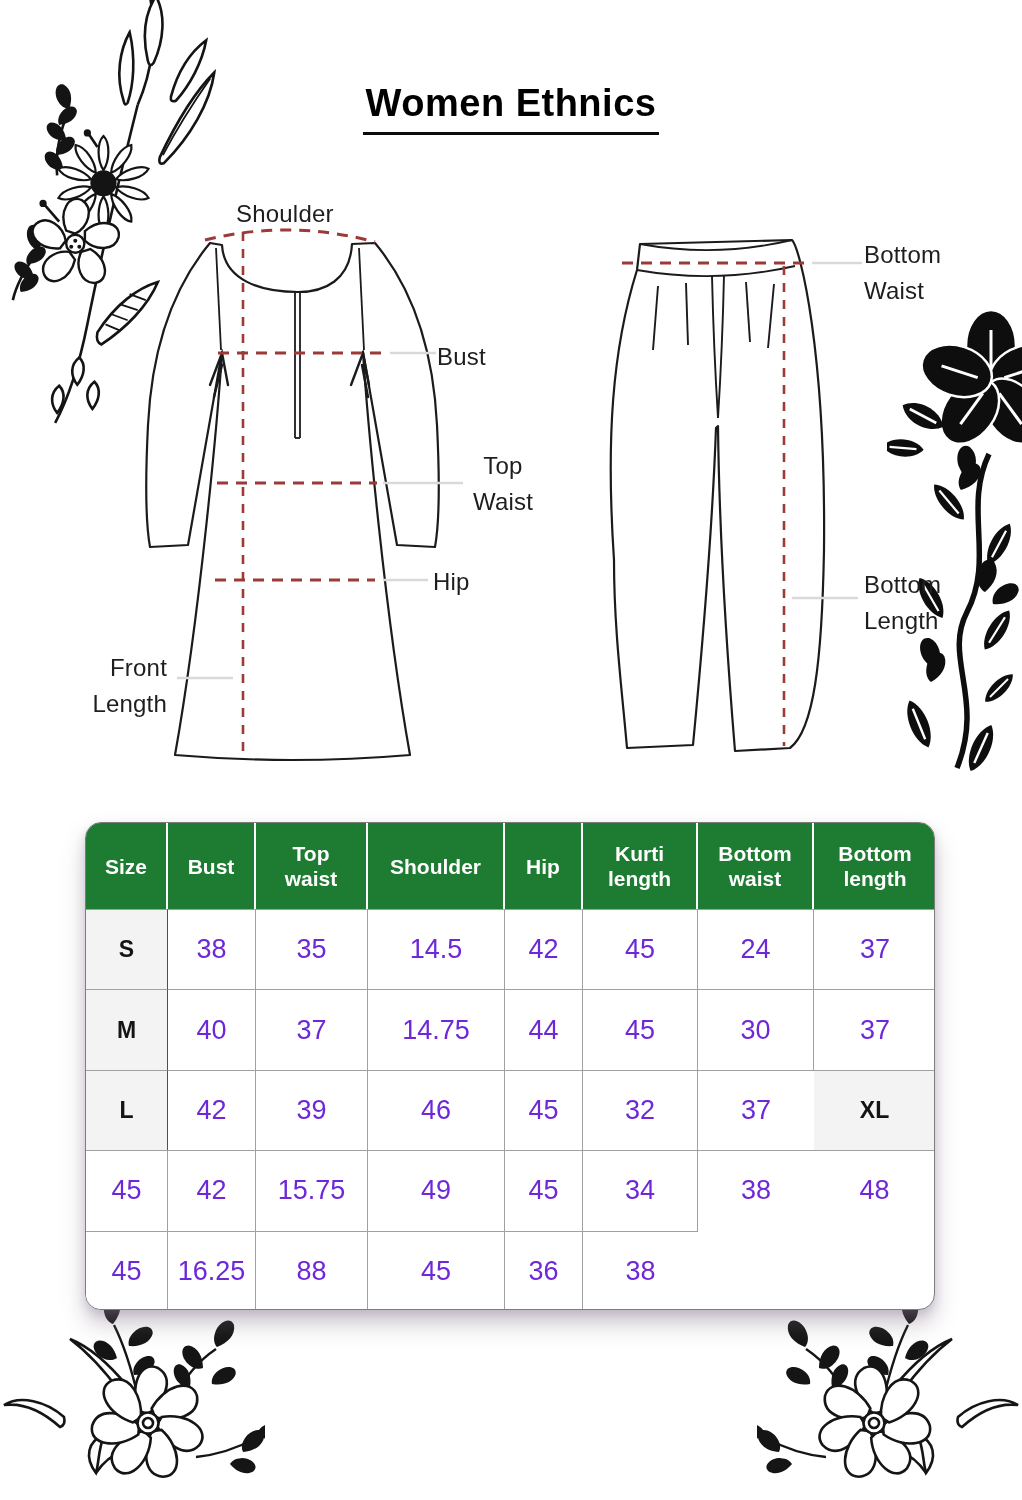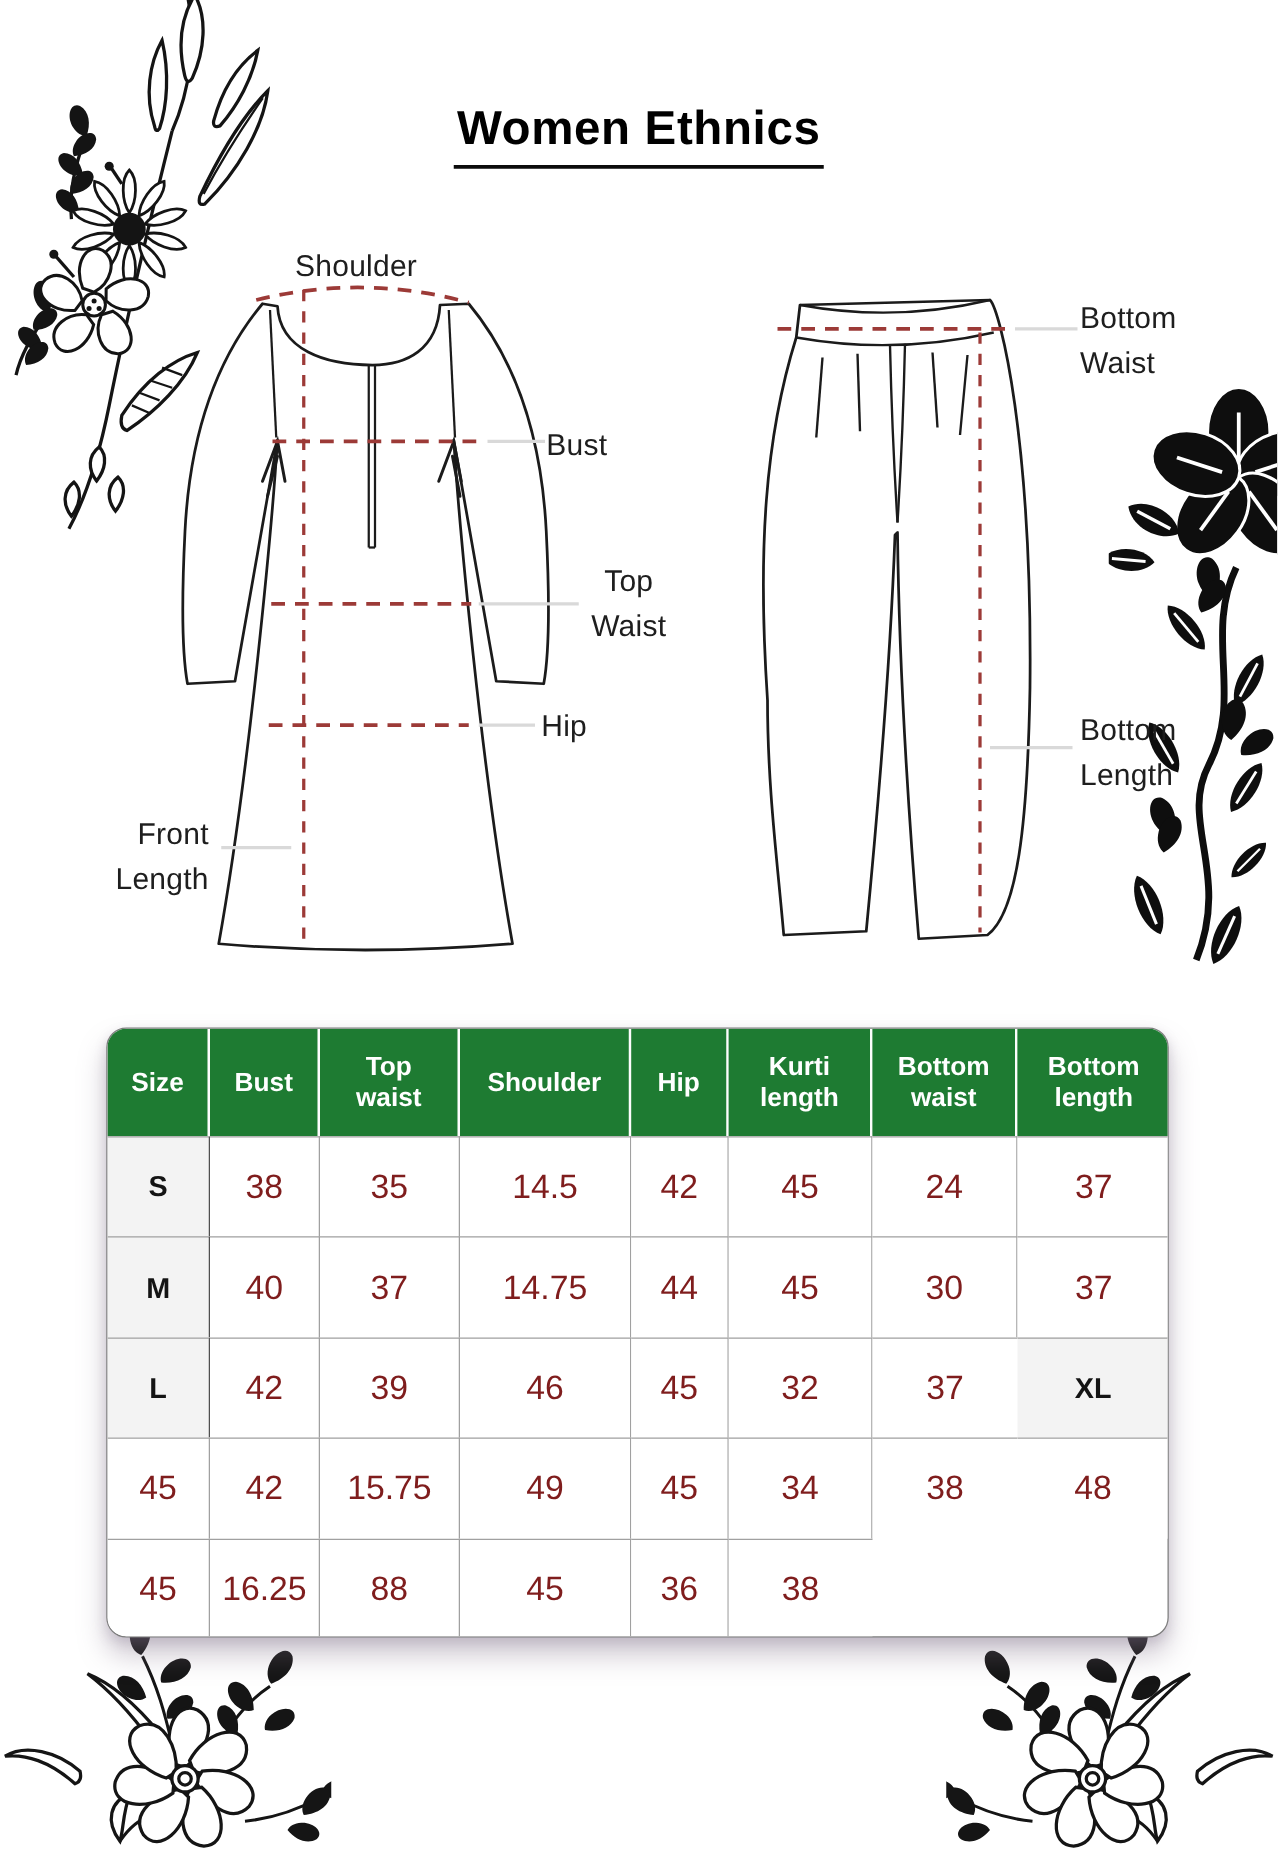--- a/index.html
+++ b/index.html
@@ -33,21 +33,21 @@
     display:flex; align-items:center; justify-content:center; text-align:center;
     border-right:2px solid #fdfdfd; padding:0 12px;
   }
   .hcell.cl { border-right:none; }
   .scell {
     background:#f3f3f3; color:#141414; font-weight:bold; font-size:23px;
     display:flex; align-items:center; justify-content:center;
     border-top:1px solid #a0a0a0; border-right:1.6px solid #4f4f4f;
   }
   .vcell {
-    background:#ffffff; color:#7f1d1d; font-size:27px;
+    background:#ffffff; color:#6d28d9; font-size:27px;
     display:flex; align-items:center; justify-content:center;
     border-top:1px solid #a0a0a0; border-right:1px solid #a0a0a0;
   }
   .vcell.cl { border-right:none; }
 </style>
 </head>
 <body>
 
 <div id="stage">
 

